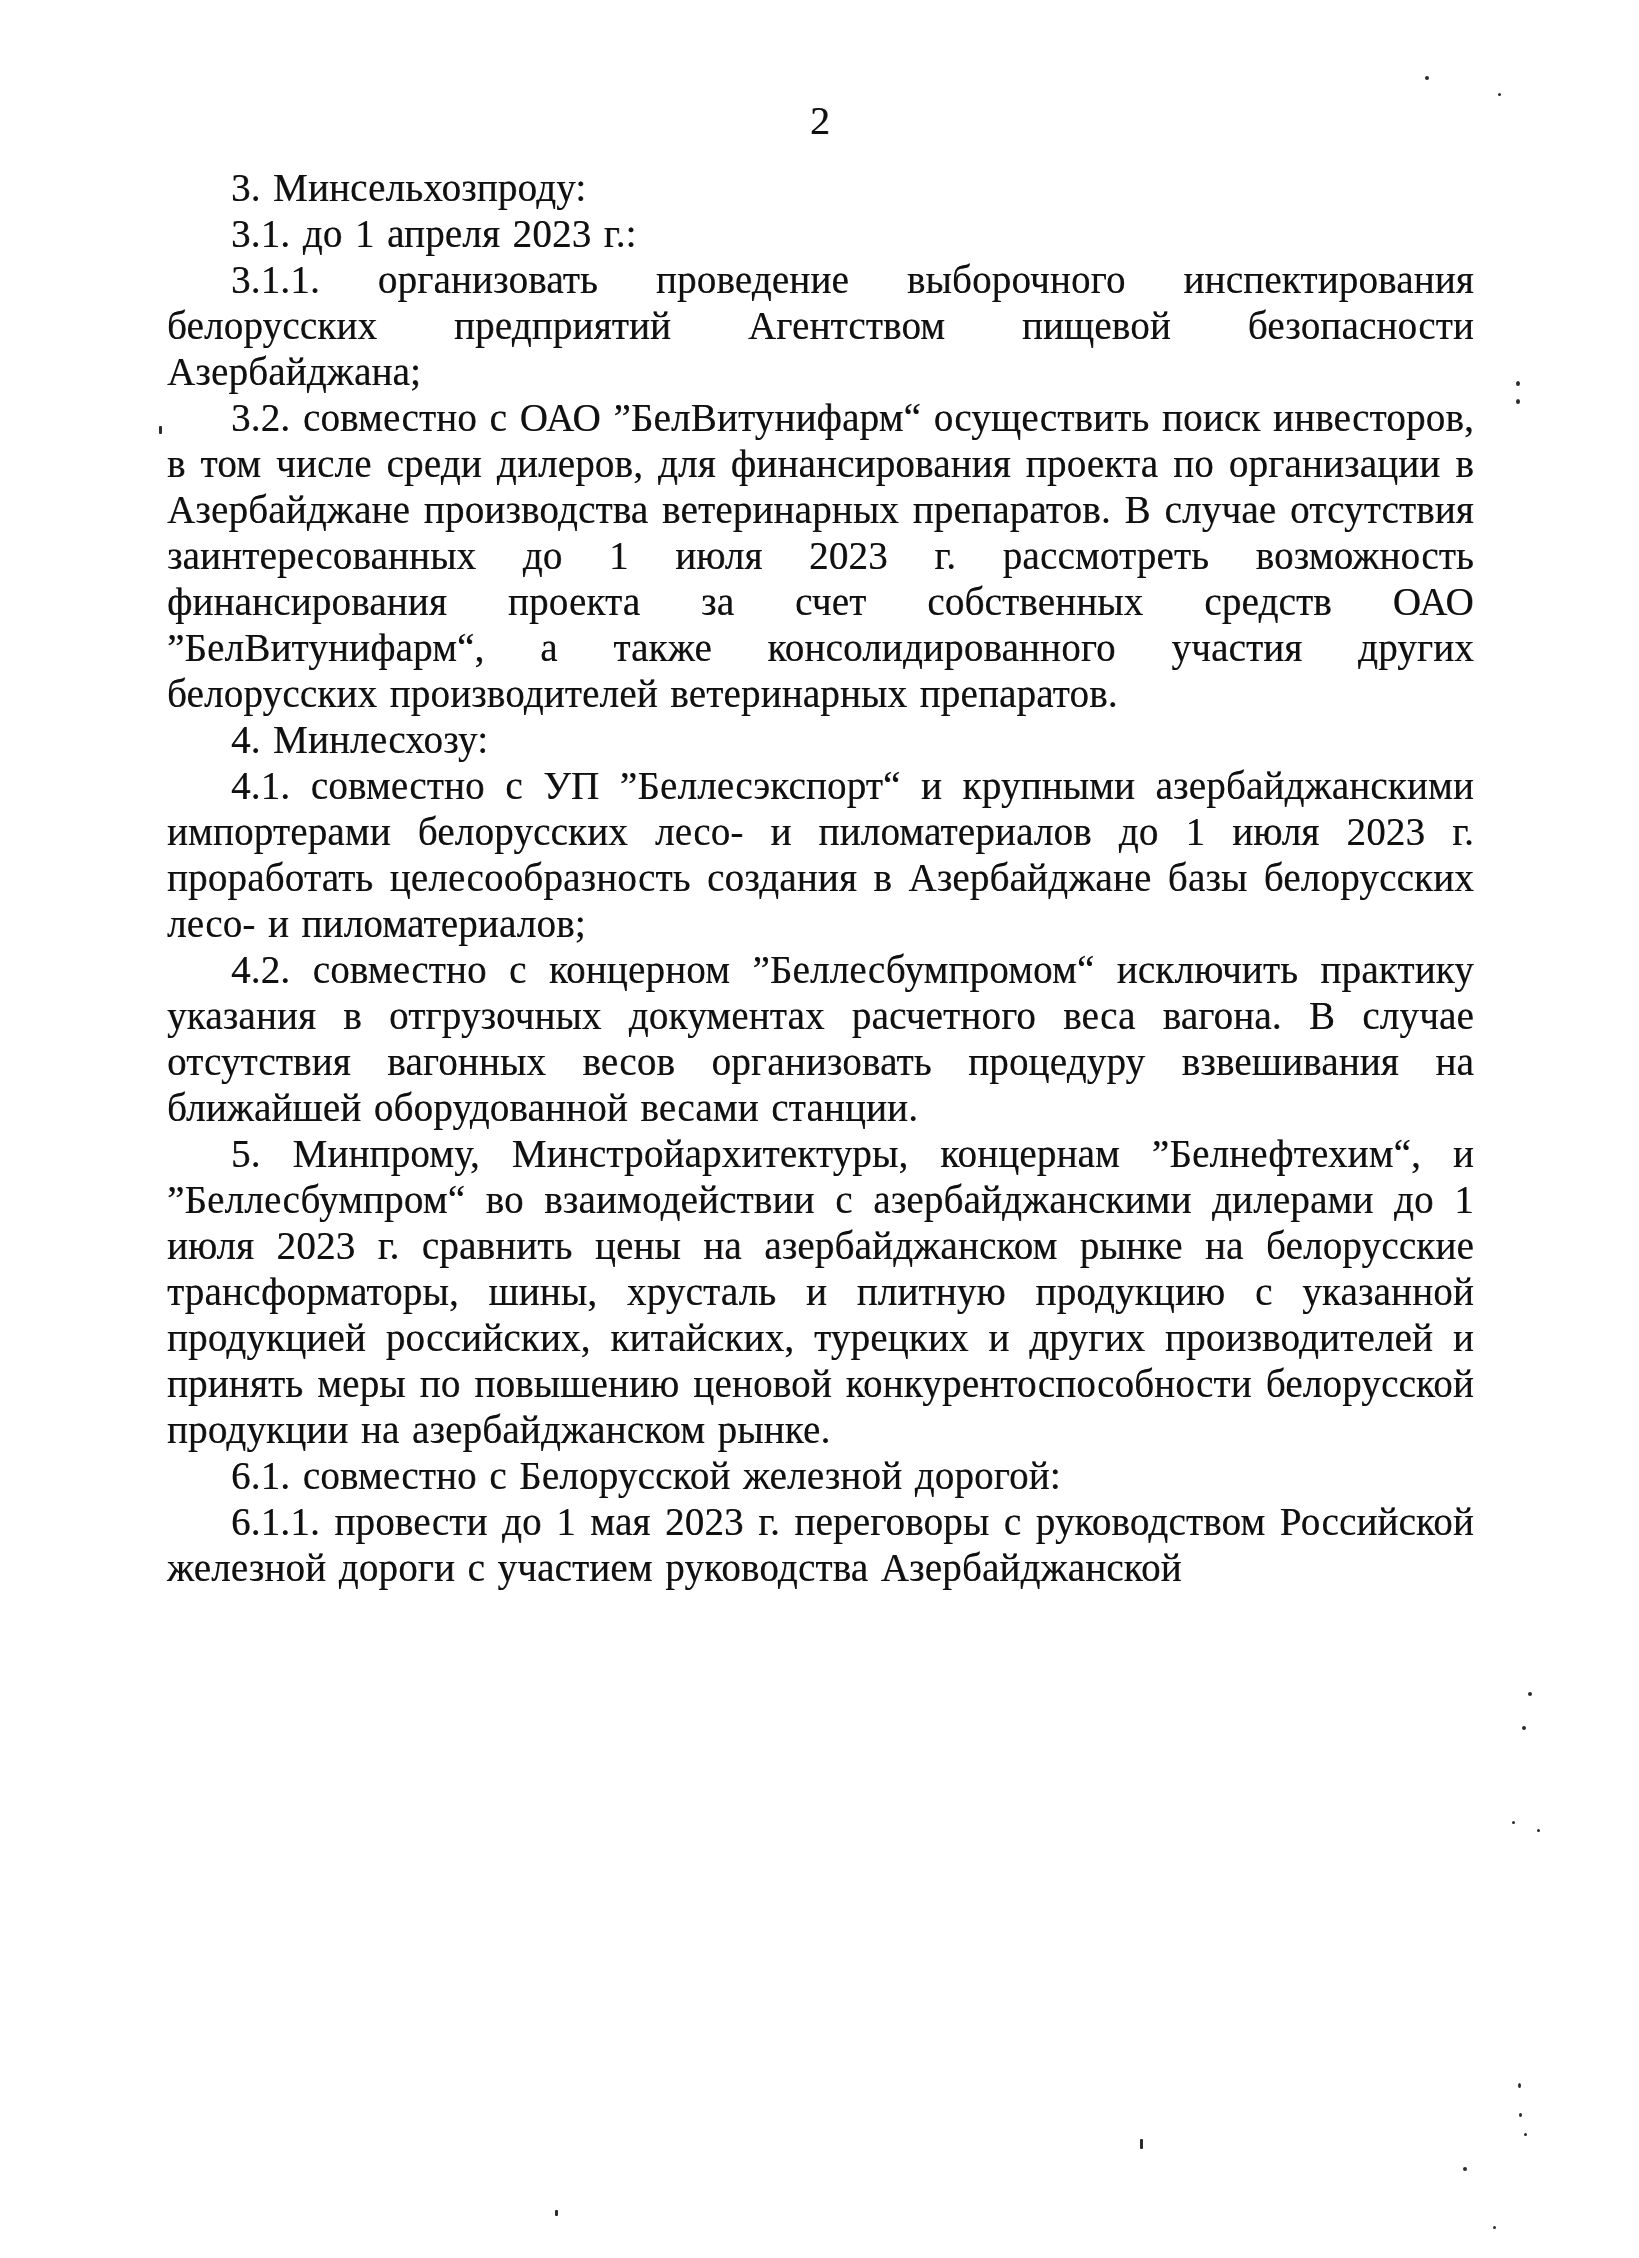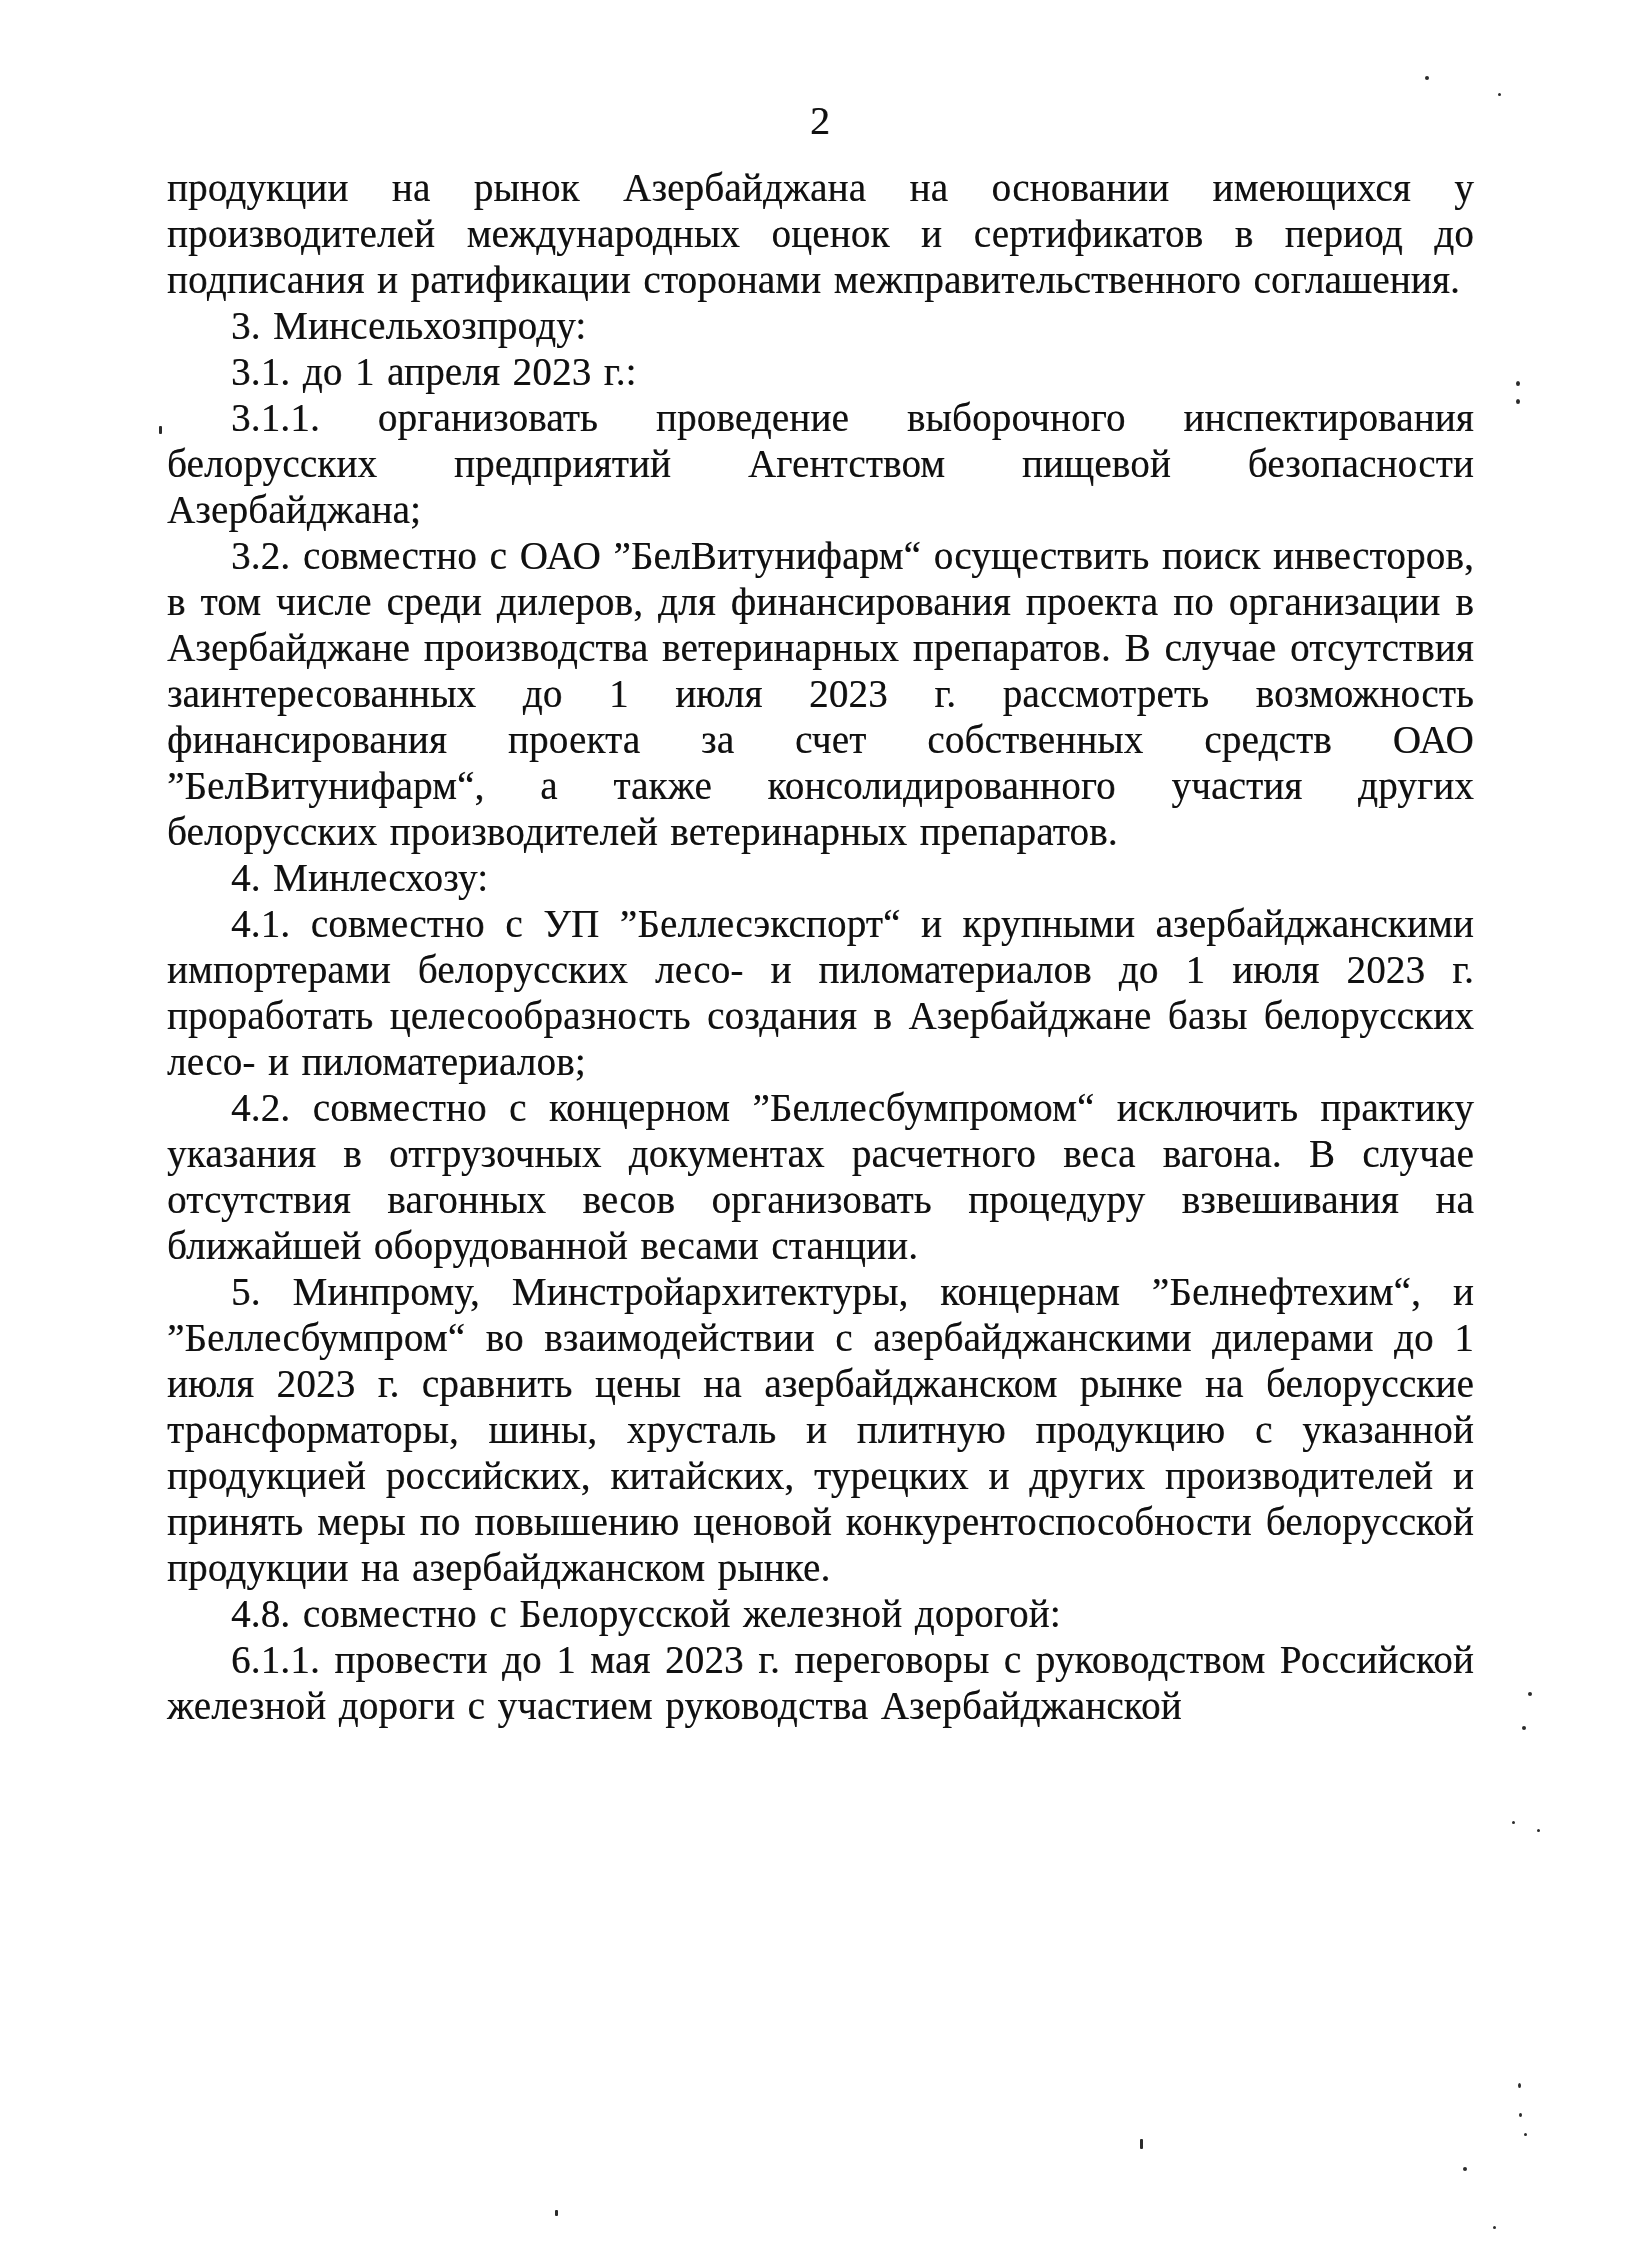--- a/index.html
+++ b/index.html
@@ -57,30 +57,29 @@
   }
 </style>
 </head>
 <body>
 
 <div class="page">
 
   <div class="page-number">2</div>
 
   <div class="doc-body">
-    <p class="para continuation">продукции на рынок Азербайджана на основании имеющихся у производителей международных оценок и сертификатов в период до подписания и ратификации сторонами межправительственного соглашения.</p>
     <p class="para">3. Минсельхозпроду:</p>
     <p class="para">3.1. до 1 апреля 2023 г.:</p>
     <p class="para">3.1.1. организовать проведение выборочного инспектирования белорусских предприятий Агентством пищевой безопасности Азербайджана;</p>
     <p class="para">3.2. совместно с ОАО ”БелВитунифарм“ осуществить поиск инвесторов, в том числе среди дилеров, для финансирования проекта по организации в Азербайджане производства ветеринарных препаратов. В случае отсутствия заинтересованных до 1 июля 2023 г. рассмотреть возможность финансирования проекта за счет собственных средств ОАО ”БелВитунифарм“, а также консолидированного участия других белорусских производителей ветеринарных препаратов.</p>
     <p class="para">4. Минлесхозу:</p>
     <p class="para">4.1. совместно с УП ”Беллесэкспорт“ и крупными азербайджанскими импортерами белорусских лесо- и пиломатериалов до 1 июля 2023 г. проработать целесообразность создания в Азербайджане базы белорусских лесо- и пиломатериалов;</p>
     <p class="para">4.2. совместно с концерном ”Беллесбумпромом“ исключить практику указания в отгрузочных документах расчетного веса вагона. В случае отсутствия вагонных весов организовать процедуру взвешивания на ближайшей оборудованной весами станции.</p>
     <p class="para">5. Минпрому, Минстройархитектуры, концернам ”Белнефтехим“, и ”Беллесбумпром“ во взаимодействии с азербайджанскими дилерами до 1 июля 2023 г. сравнить цены на азербайджанском рынке на белорусские трансформаторы, шины, хрусталь и плитную продукцию с указанной продукцией российских, китайских, турецких и других производителей и принять меры по повышению ценовой конкурентоспособности белорусской продукции на азербайджанском рынке.</p>
-    <p class="para">4.8. совместно с Белорусской железной дорогой:</p>
+    <p class="para">6.1. совместно с Белорусской железной дорогой:</p>
     <p class="para">6.1.1. провести до 1 мая 2023 г. переговоры с руководством Российской железной дороги с участием руководства Азербайджанской</p>
   </div>
 
   <div class="speck" style="left:1425px; top:76px;  width:4px; height:4px;"></div>
   <div class="speck" style="left:1498px; top:93px;  width:3px; height:3px;"></div>
   <div class="speck" style="left:1516px; top:381px; width:4px; height:5px;"></div>
   <div class="speck" style="left:1516px; top:399px; width:4px; height:5px;"></div>
   <div class="speck" style="left:159px;  top:426px; width:3px; height:8px; border-radius:1px;"></div>
   <div class="speck" style="left:1528px; top:1692px; width:4px; height:4px;"></div>
   <div class="speck" style="left:1522px; top:1726px; width:4px; height:4px;"></div>

